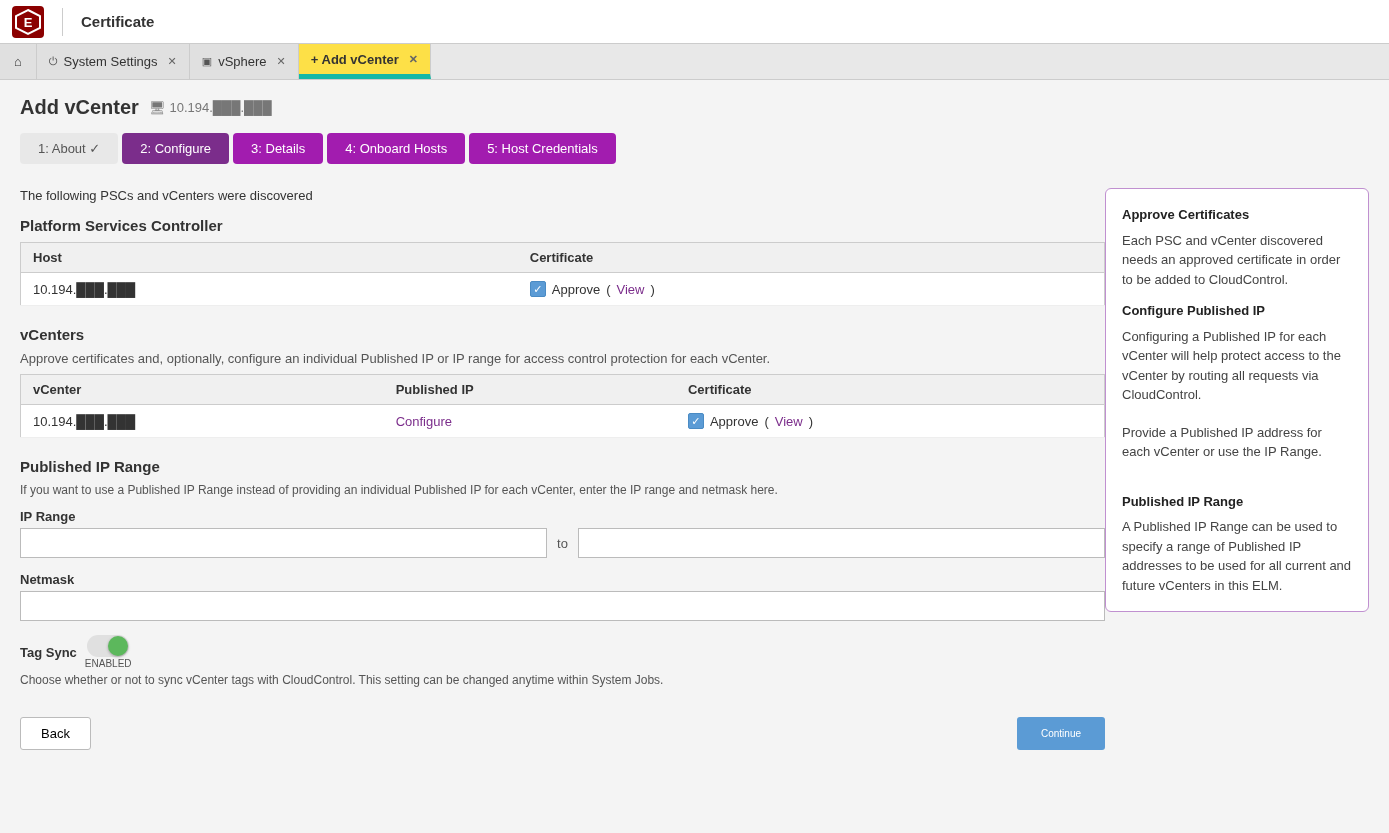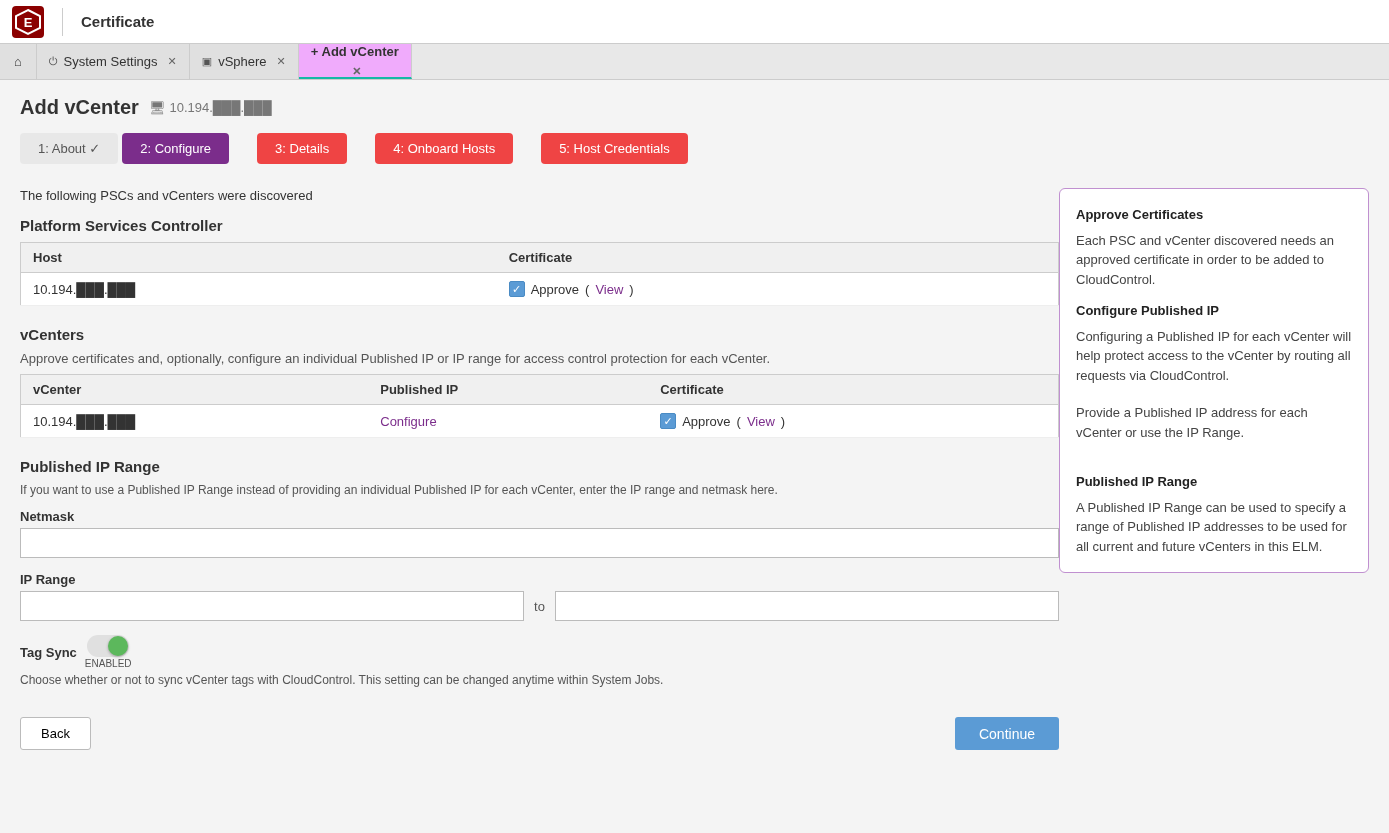--- a/index.html
+++ b/index.html
@@ -50,24 +50,23 @@
       padding: 0 12px;
       gap: 6px;
       border-right: 1px solid #ccc;
       cursor: pointer;
       font-size: 12px;
       color: #333;
       background: #e0e0e0;
       height: 100%;
     }
     .tab.active {
-      background: #f0abfc;
-      border-bottom: 2px solid #14b8a6;
-      font-weight: bold;
-      flex-direction: column;
+      background: #fde047;
+      border-bottom: 5px solid #14b8a6;
+      font-weight: bold;
     }
     .tab-close {
       font-size: 11px;
       color: #666;
       cursor: pointer;
       margin-left: 4px;
     }
     .tab-icon {
       font-size: 11px;
       color: #555;
@@ -122,23 +121,22 @@
     .step.done {
       background: #e8e8e8;
       color: #555;
     }
     .step.active {
       background: #7b2d8b;
       color: #fff;
       font-weight: normal;
     }
     .step.upcoming {
-      background: #ef4444;
+      background: #a21caf;
       color: #fff;
-      margin-left: 24px;
     }
 
     
     .main-layout {
       display: flex;
     }
     .content-area {
       flex: 1;
     }
 
@@ -317,27 +315,27 @@
       cursor: pointer;
       font-size: 13px;
       border-radius: 3px;
     }
     .btn-continue {
       padding: 8px 24px;
       background: #5b9bd5;
       color: #fff;
       border: none;
       cursor: pointer;
-      font-size: 14px;
+      font-size: 10px;
       border-radius: 3px;
     }
 
     
     .help-panel {
-      width: 310px;
+      width: 264px;
       border: 1px solid #c090d0;
       border-radius: 6px;
       background: #fff;
       padding: 16px;
       font-size: 12px;
       color: #444;
       line-height: 1.5;
       flex-shrink: 0;
       align-self: flex-start;
     }
@@ -468,31 +466,31 @@
             </tr>
           </tbody>
         </table>
       </div>
 
       <div class="published-ip-section">
         <div class="section-title">Published IP Range</div>
         <p class="published-ip-desc">If you want to use a Published IP Range instead of providing an individual Published IP for each vCenter, enter the IP range and netmask here.</p>
 
         <div class="form-group">
-          <label class="form-label">Netmask</label>
-          <input class="netmask-input" type="text" style="">
-        </div>
-
-        <div class="form-group">
           <label class="form-label">IP Range</label>
           <div class="ip-range-row">
             <input type="text" style="">
             <span class="to-label">to</span>
             <input type="text" style="">
           </div>
+        </div>
+
+        <div class="form-group">
+          <label class="form-label">Netmask</label>
+          <input class="netmask-input" type="text" style="">
         </div>
       </div>
 
       <div class="tag-sync-section">
         <div class="tag-sync-row">
           <span class="tag-sync-label">Tag Sync</span>
           <div class="toggle-wrapper">
             <div class="toggle">
               <div class="toggle-knob"></div>
             </div>

